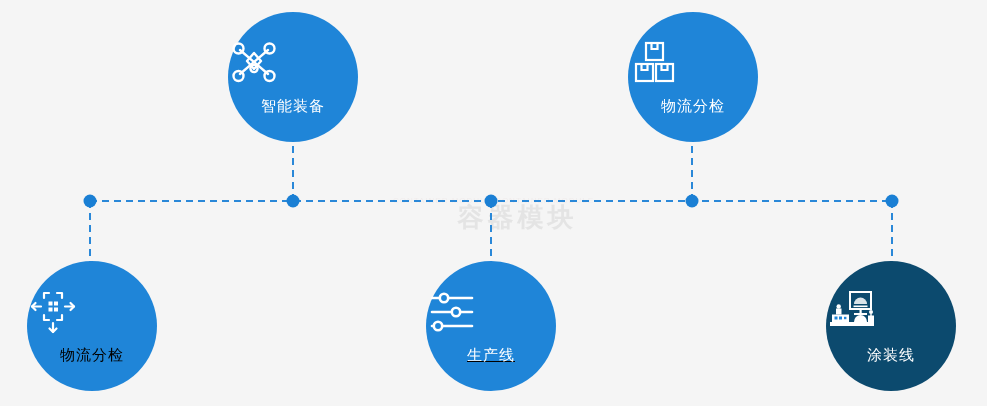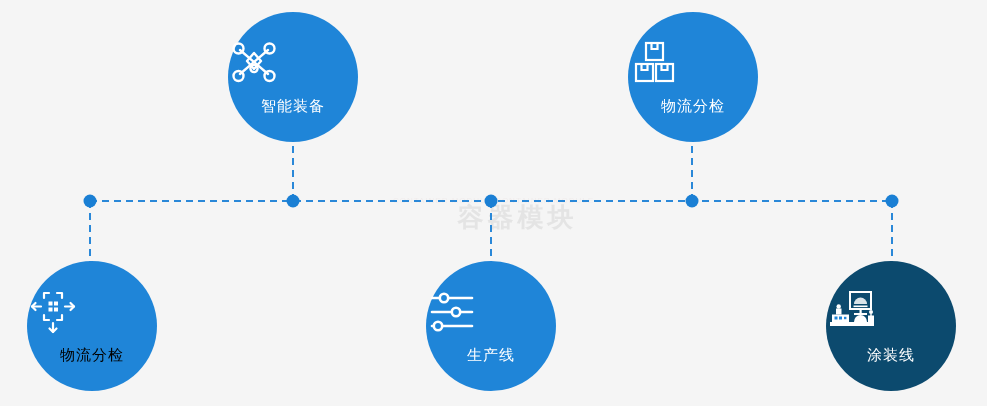--- a/index.html
+++ b/index.html
@@ -165,21 +165,21 @@
         <circle cx="39.5" cy="8.5" r="5"></circle>
         <circle cx="8.5" cy="36" r="5"></circle>
         <circle cx="39.5" cy="36" r="5"></circle>
 
         <circle cx="24" cy="28.5" r="3.6"></circle>
       </svg>
     </div>
     <div class="node-label" style="color: rgb(255, 255, 255);">智能装备</div>
   </div>
 
-  <div class="node-circle" style="left: 491px; top: 326px; background: rgb(31, 133, 216);">
+  <div class="node-circle" style="left: 491px; top: 326px; background: rgb(31, 133, 216); text-decoration: underline;">
     <div class="node-icon">
       <svg width="50" height="42" viewBox="0 0 50 42" fill="none" stroke="#ffffff" stroke-width="2.6" stroke-linecap="round">
         <line x1="5" y1="7" x2="45" y2="7"></line>
         <line x1="5" y1="21" x2="45" y2="21"></line>
         <line x1="5" y1="35" x2="45" y2="35"></line>
         <circle cx="17" cy="7" r="4.2" fill="#1f85d8"></circle>
         <circle cx="29" cy="21" r="4.2" fill="#1f85d8"></circle>
         <circle cx="11" cy="35" r="4.2" fill="#1f85d8"></circle>
       </svg>
     </div>

